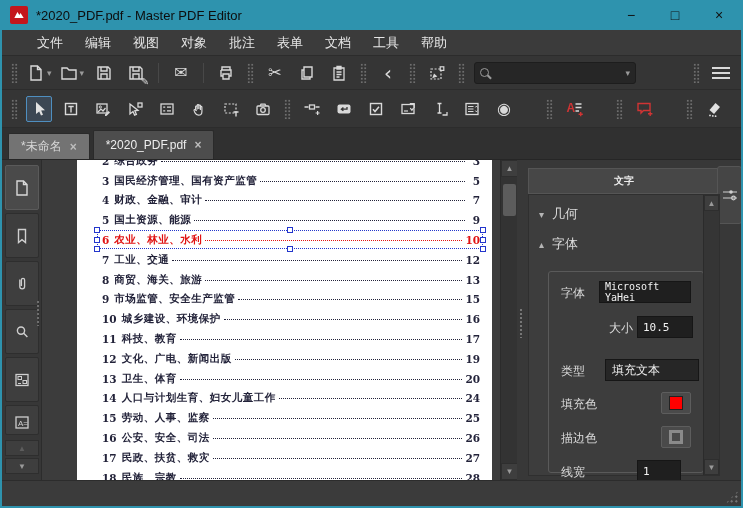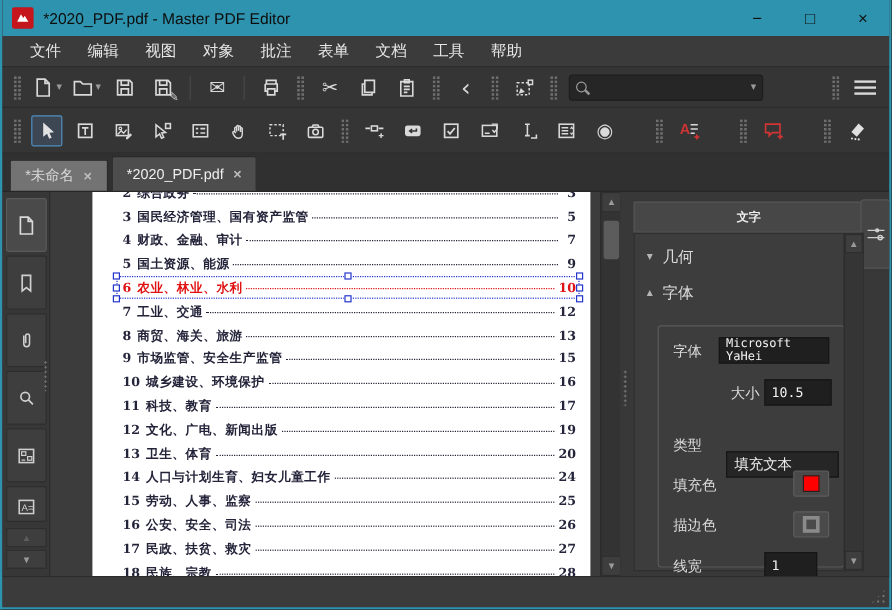--- a/index.html
+++ b/index.html
@@ -10,21 +10,21 @@
 
   
   .titlebar { height:30px; background:#2e93ae; display:flex; align-items:center; padding-left:8px; }
   .appicon { width:18px; height:18px; background:#c4161c; border-radius:2px; display:flex; align-items:center; justify-content:center; }
   .title-text { margin-left:8px; font-size:13px; color:#0d0d0d; }
   .win-controls { margin-left:auto; display:flex; height:100%; }
   .win-btn { width:44px; height:100%; display:flex; align-items:center; justify-content:center;
              font-size:14px; color:#111; cursor:default; }
 
   
-  .menubar { height:26px; background:#3b3b3b; display:flex; align-items:center; padding-left:12px; border-bottom:1px solid #2c2c2c; }
+  .menubar { height:26px; background:#3b3b3b; display:flex; align-items:center; padding-left:24px; border-bottom:1px solid #2c2c2c; }
   .menu-item { color:#e6e6e6; font-size:13px; padding:0 11px; line-height:25px; }
 
   
   .toolbar { display:flex; align-items:center; background:#353535; }
   .tb1 { height:34px; border-bottom:1px solid #2c2c2c; padding:0 4px; }
   .tb2 { height:38px; border-bottom:1px solid #2c2c2c; padding:0 4px; }
   .grip { width:7px; height:20px; margin:0 5px;
           background-image:radial-gradient(#6e6e6e 1px, transparent 1.1px); background-size:3.5px 3.5px; }
   .sep { width:1px; height:20px; background:#555; margin:0 6px; opacity:.6; }
   .tbtn { min-width:26px; height:26px; display:flex; align-items:center; justify-content:center;
@@ -572,21 +572,21 @@
         </div>
 
         <div class="groupbox">
           <span class="g-label" style="left:12px;top:13px">字体</span>
           <span class="g-input" style="left:50px;top:9px;width:92px">Microsoft YaHei</span>
 
           <span class="g-label" style="left:60px;top:48px">大小</span>
           <span class="g-input" style="left:88px;top:44px;width:56px;font-size:11px">10.5</span>
 
           <span class="g-label" style="left:12px;top:91px">类型</span>
-          <span class="g-select" style="left:56px;top:104px;width:94px">填充文本</span>
+          <span class="g-select" style="left:56px;top:87px;width:94px">填充文本</span>
 
           <span class="g-label" style="left:12px;top:124px">填充色</span>
           <span class="swatch-btn" style="left:112px;top:120px">
               <span class="swatch-fill"></span>
             </span>
 
           <span class="g-label" style="left:12px;top:158px">描边色</span>
           <span class="swatch-btn" style="left:112px;top:154px">
               <span class="swatch-stroke"></span>
             </span>

